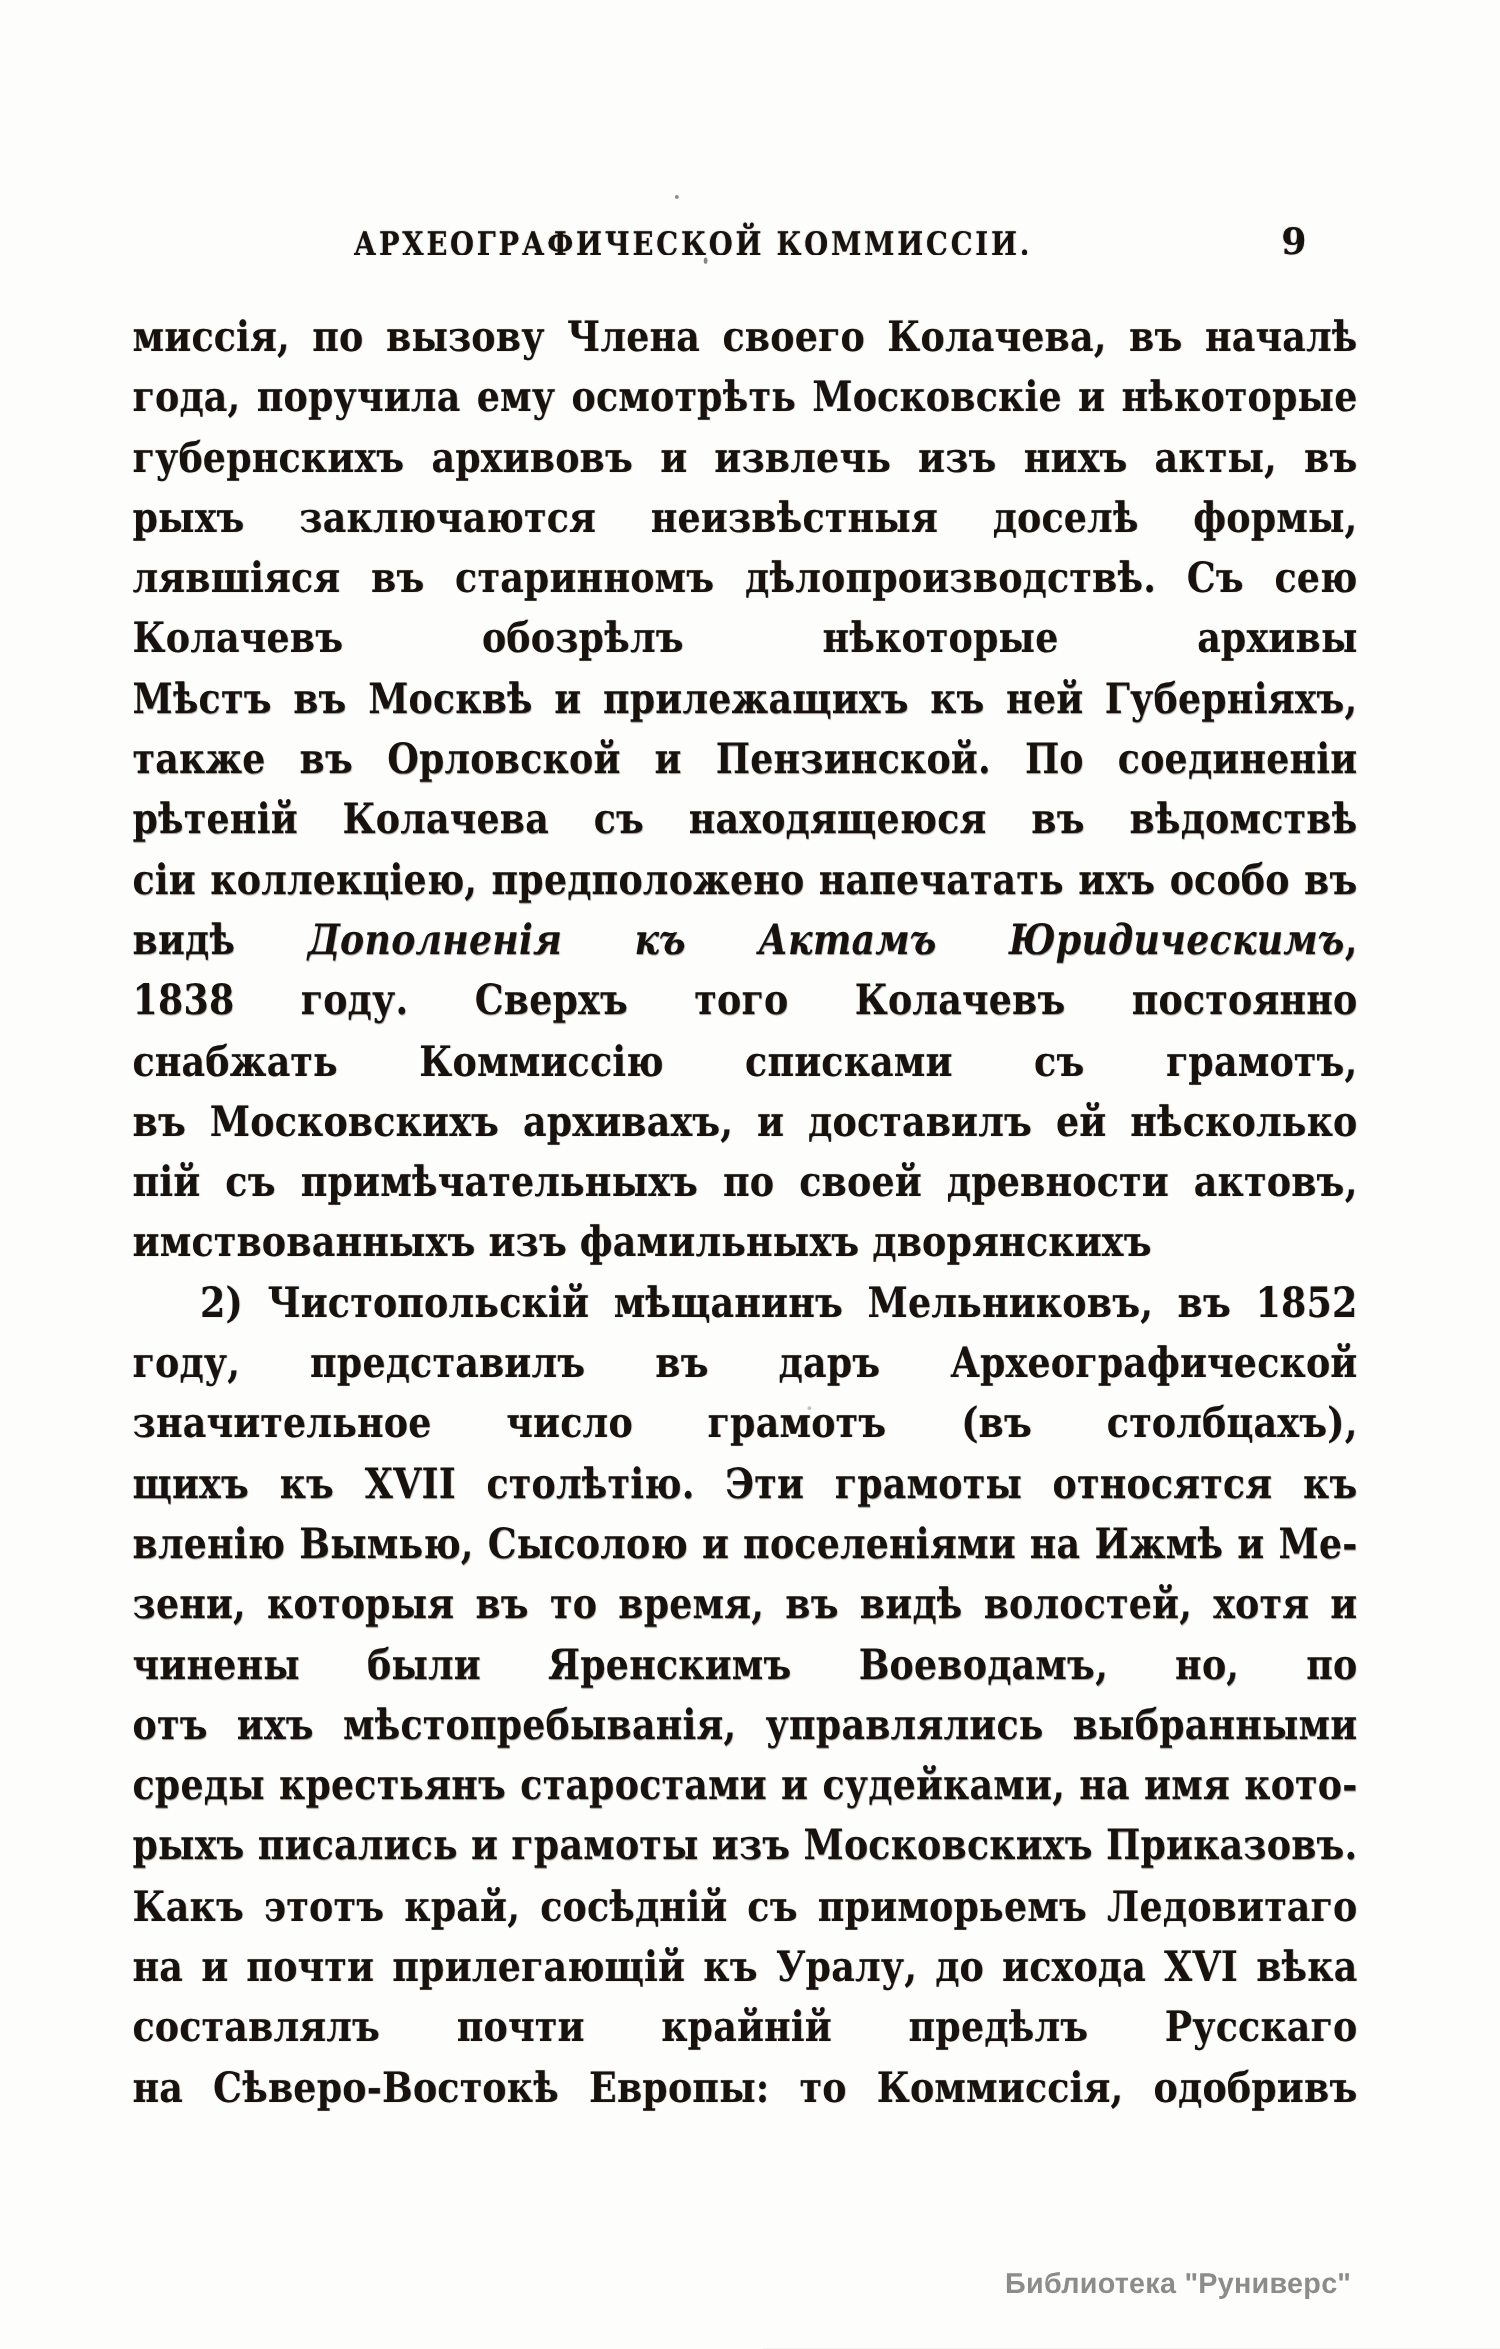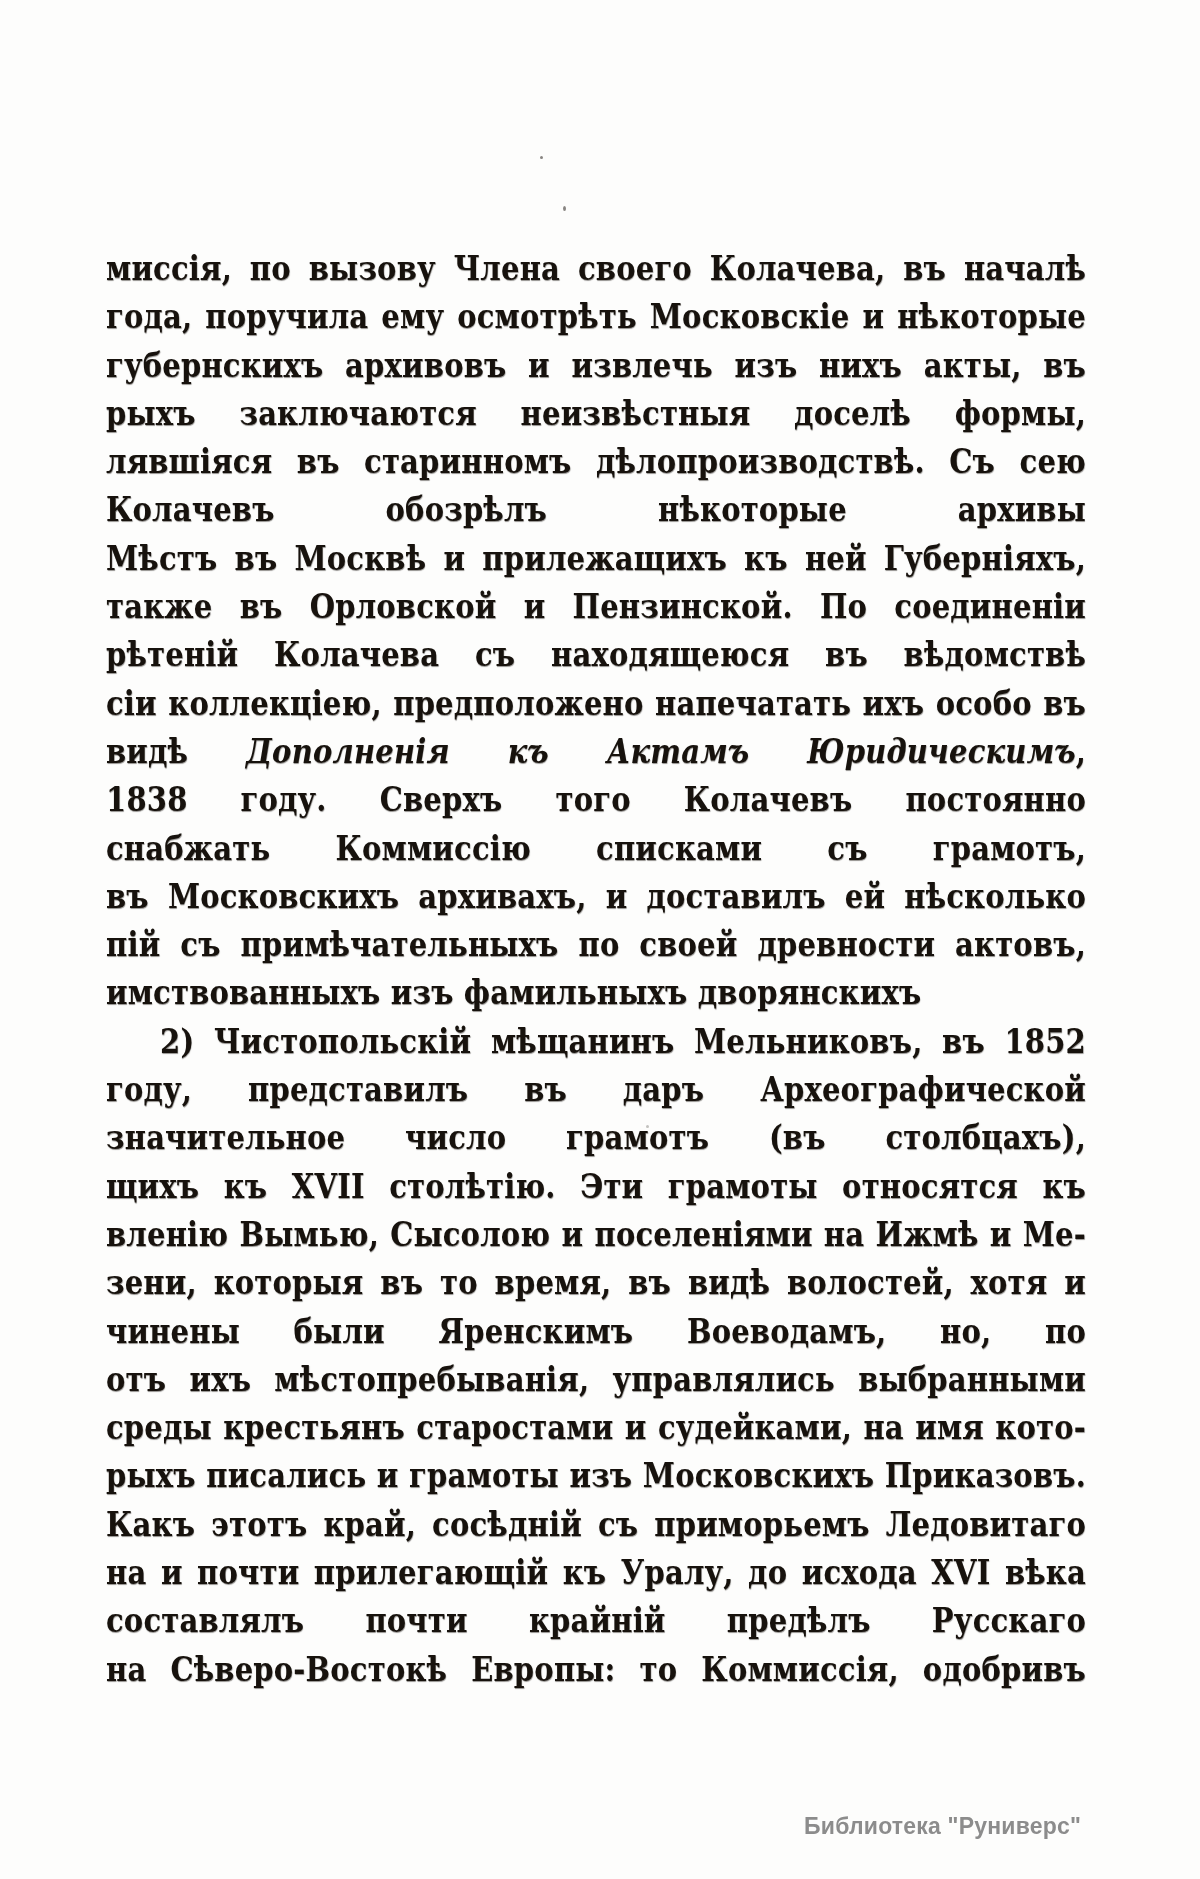--- a/index.html
+++ b/index.html
@@ -80,20 +80,24 @@
     font-weight: 700;
     color: #8c8c8c;
     letter-spacing: 0.2px;
   }
 </style>
 </head>
 <body>
 
 <div class="page">
 
+  <div class="running-head">
+    <span class="head-title">АРХЕОГРАФИЧЕСКОЙ КОММИССІИ.</span>
+    <span class="page-num">9</span>
+  </div>
 
   <div class="speck s1"></div>
   <div class="speck s2"></div>
   <div class="speck s3"></div>
 
   <div class="text-block">
 
     <div class="line">миссія, по вызову Члена своего Колачева, въ началѣ 1852</div>
     <div class="line">года, поручила ему осмотрѣть Московскіе и нѣкоторые изъ</div>
     <div class="line">губернскихъ архивовъ и извлечь изъ нихъ акты, въ кото-</div>

